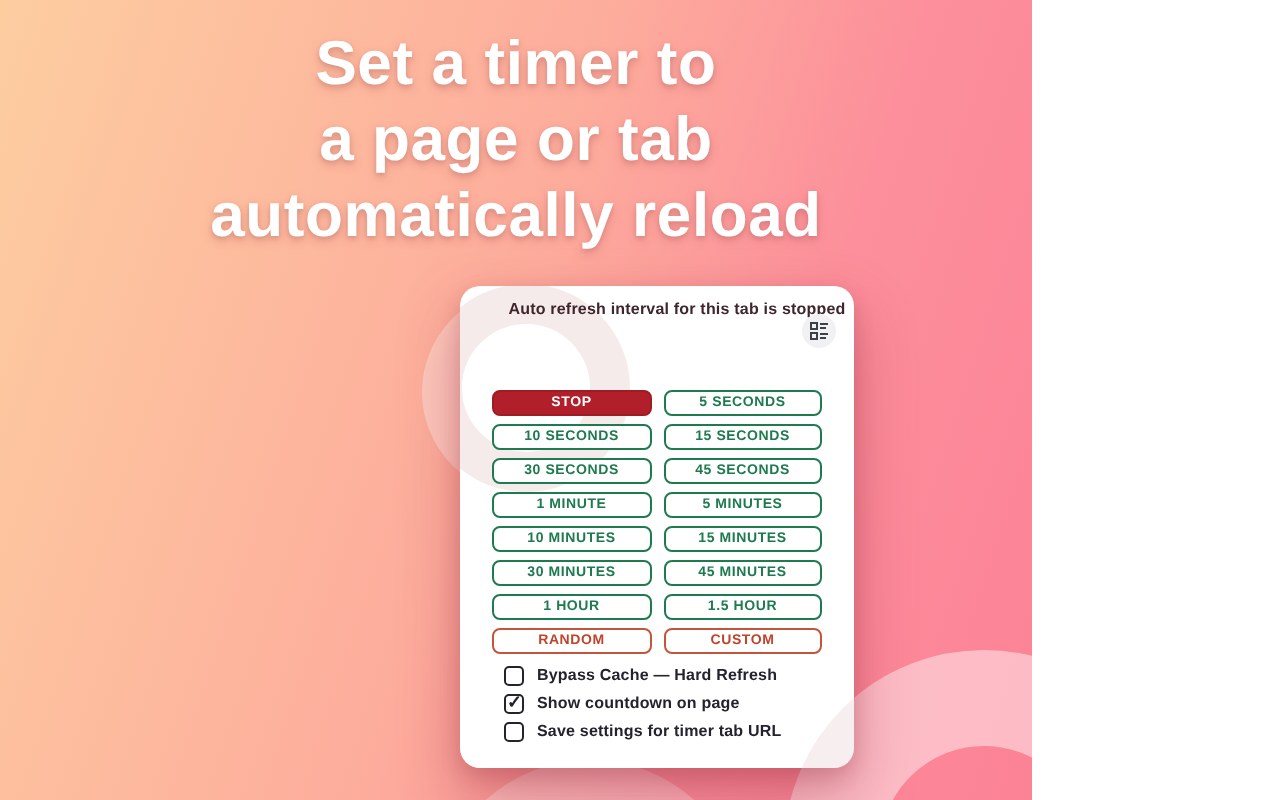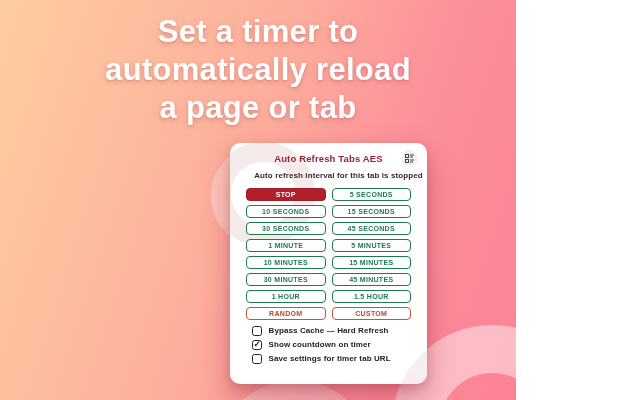--- a/index.html
+++ b/index.html
@@ -76,34 +76,33 @@
   }
   .check-label { font-size:8px; font-weight:bold; color:#23222e; letter-spacing:0.1px; }
 </style>
 </head>
 <body>
 
 <div class="stage">
 
   <h1 class="headline">
     <span>Set a timer to</span>
+    <span>a page or tab</span>
     <span>automatically reload</span>
-    <span>a page or tab</span>
   </h1>
 
   <div class="ring ring-a-bg"></div>
   <div class="ring ring-b-bg"></div>
   <div class="ring ring-c-bg"></div>
 
   <div class="card">
     <div class="ring ring-a-card"></div>
     <div class="ring ring-b-card"></div>
 
     <div class="card-content">
-      <div class="popup-title">Auto Refresh Tabs AES</div>
 
       <button class="options-btn">
         <span style="display:flex;">
           <svg width="9" height="9" viewBox="0 0 9 9">
             <rect x="0.5" y="0.5" width="3" height="3" fill="none" stroke="#3c4049" stroke-width="1"></rect>
             <line x1="5" y1="1" x2="9" y2="1" stroke="#3c4049" stroke-width="1"></line>
             <line x1="5" y1="3" x2="8" y2="3" stroke="#3c4049" stroke-width="1"></line>
             <rect x="0.5" y="5.5" width="3" height="3" fill="none" stroke="#3c4049" stroke-width="1"></rect>
             <line x1="5" y1="6" x2="9" y2="6" stroke="#3c4049" stroke-width="1"></line>
             <line x1="5" y1="8" x2="8" y2="8" stroke="#3c4049" stroke-width="1"></line>
@@ -132,21 +131,21 @@
         <button class="grid-btn special">CUSTOM</button>
       </div>
 
       <div class="check-rows">
         <div class="check-row">
           <span class="checkbox"></span>
           <span class="check-label">Bypass Cache — Hard Refresh</span>
         </div>
         <div class="check-row">
           <span class="checkbox checked"></span>
-          <span class="check-label">Show countdown on timer</span>
+          <span class="check-label">Show countdown on page</span>
         </div>
         <div class="check-row">
           <span class="checkbox"></span>
           <span class="check-label">Save settings for timer tab URL</span>
         </div>
       </div>
     </div>
   </div>
 </div>
 

